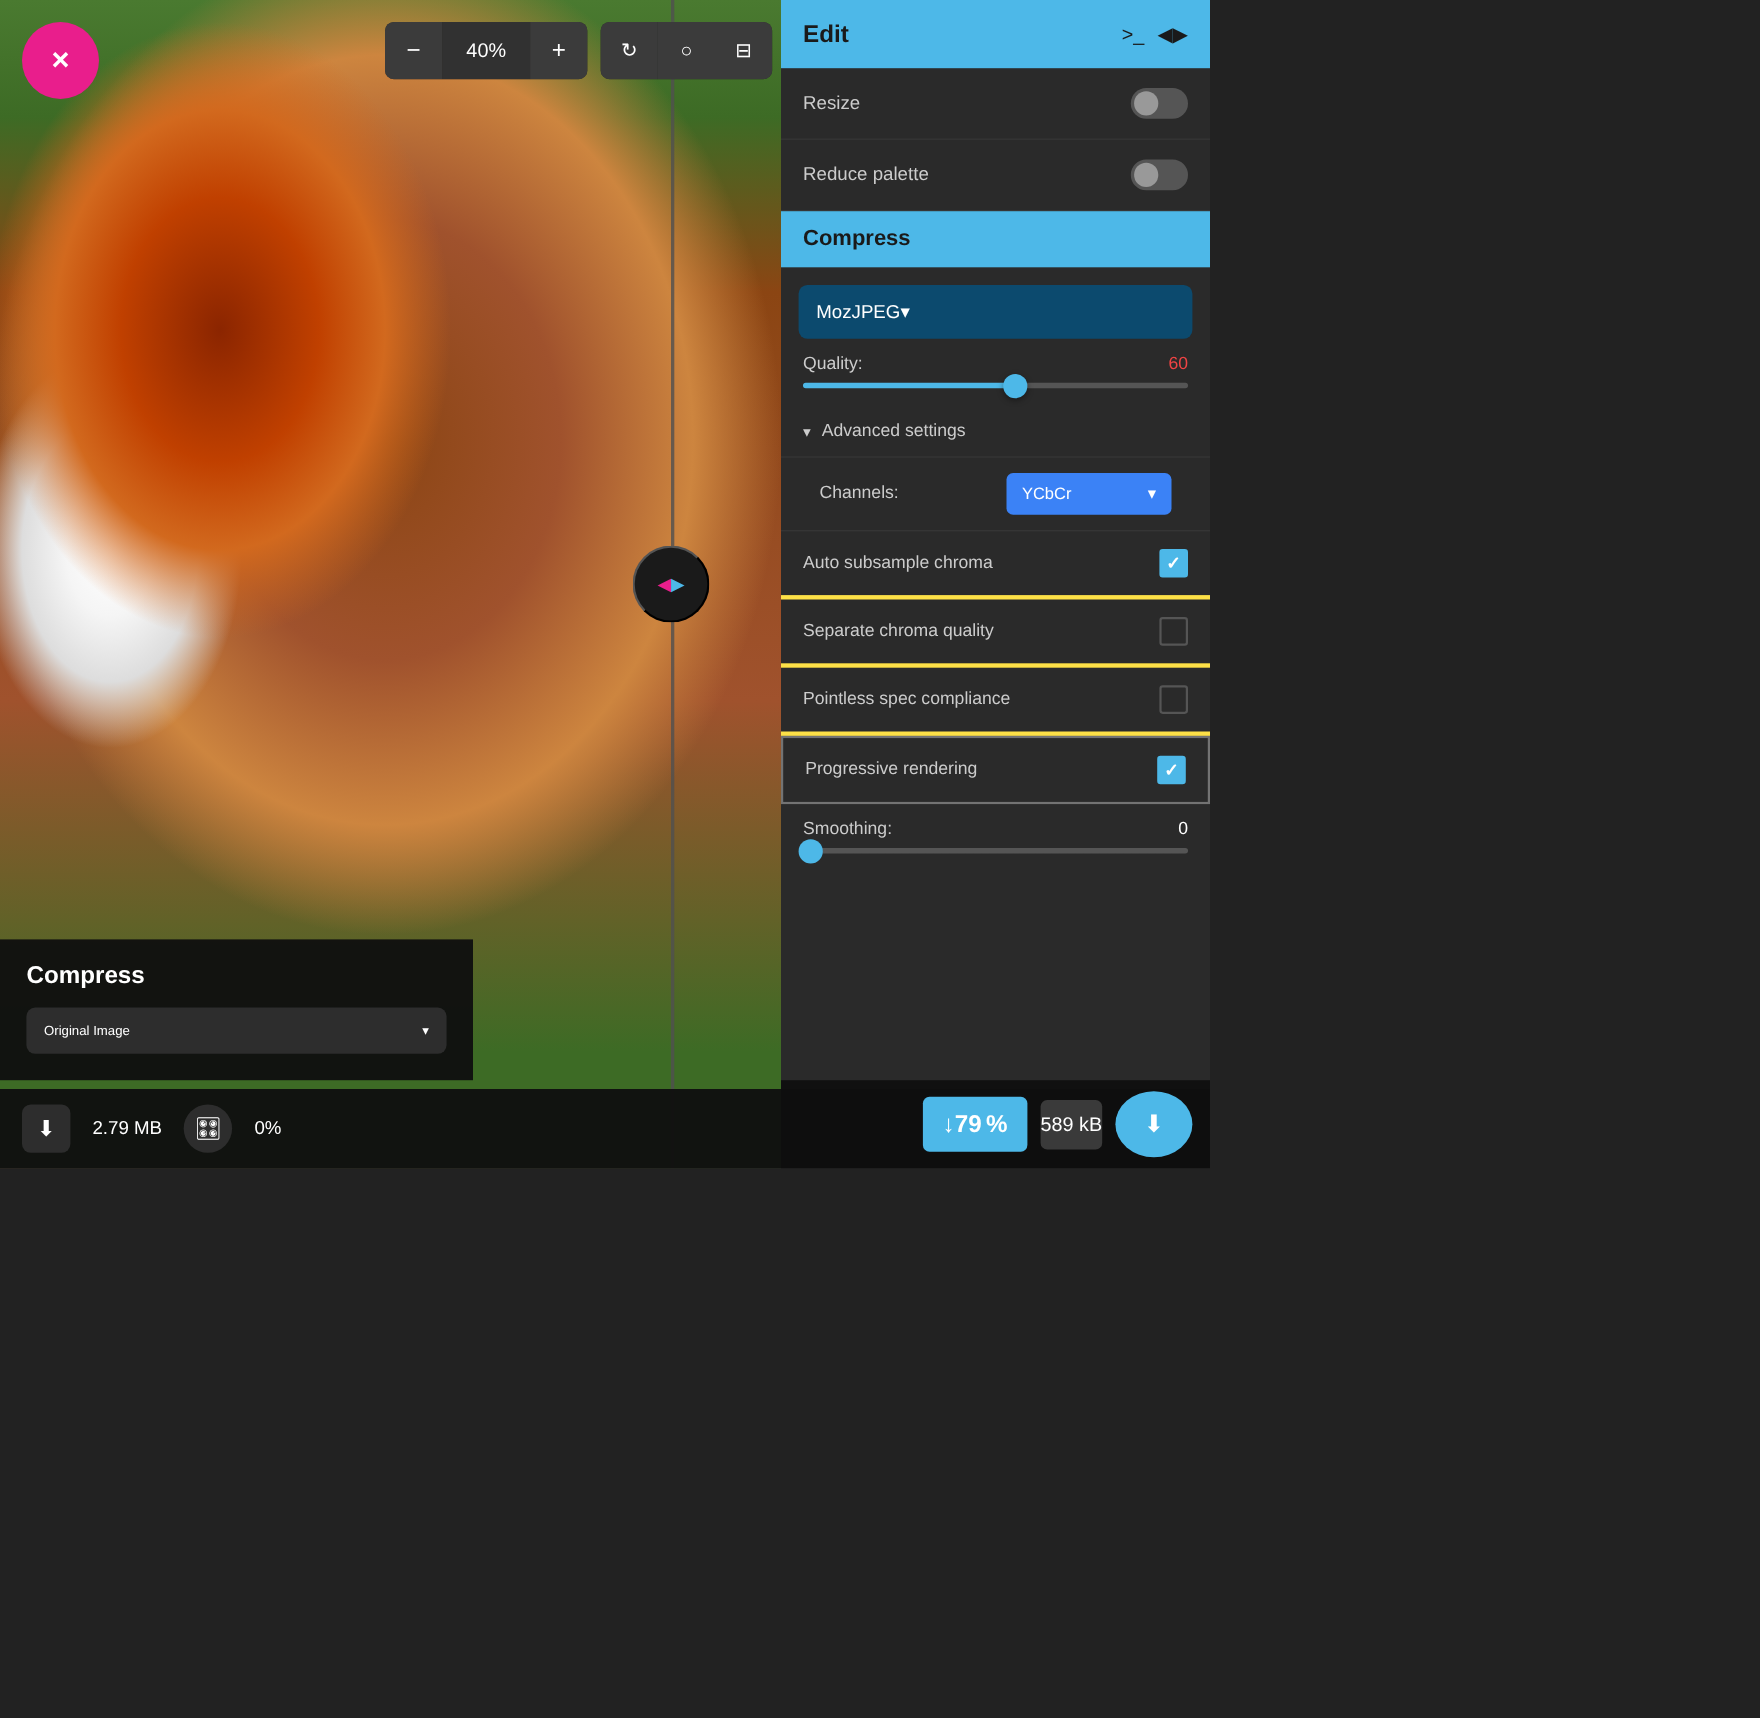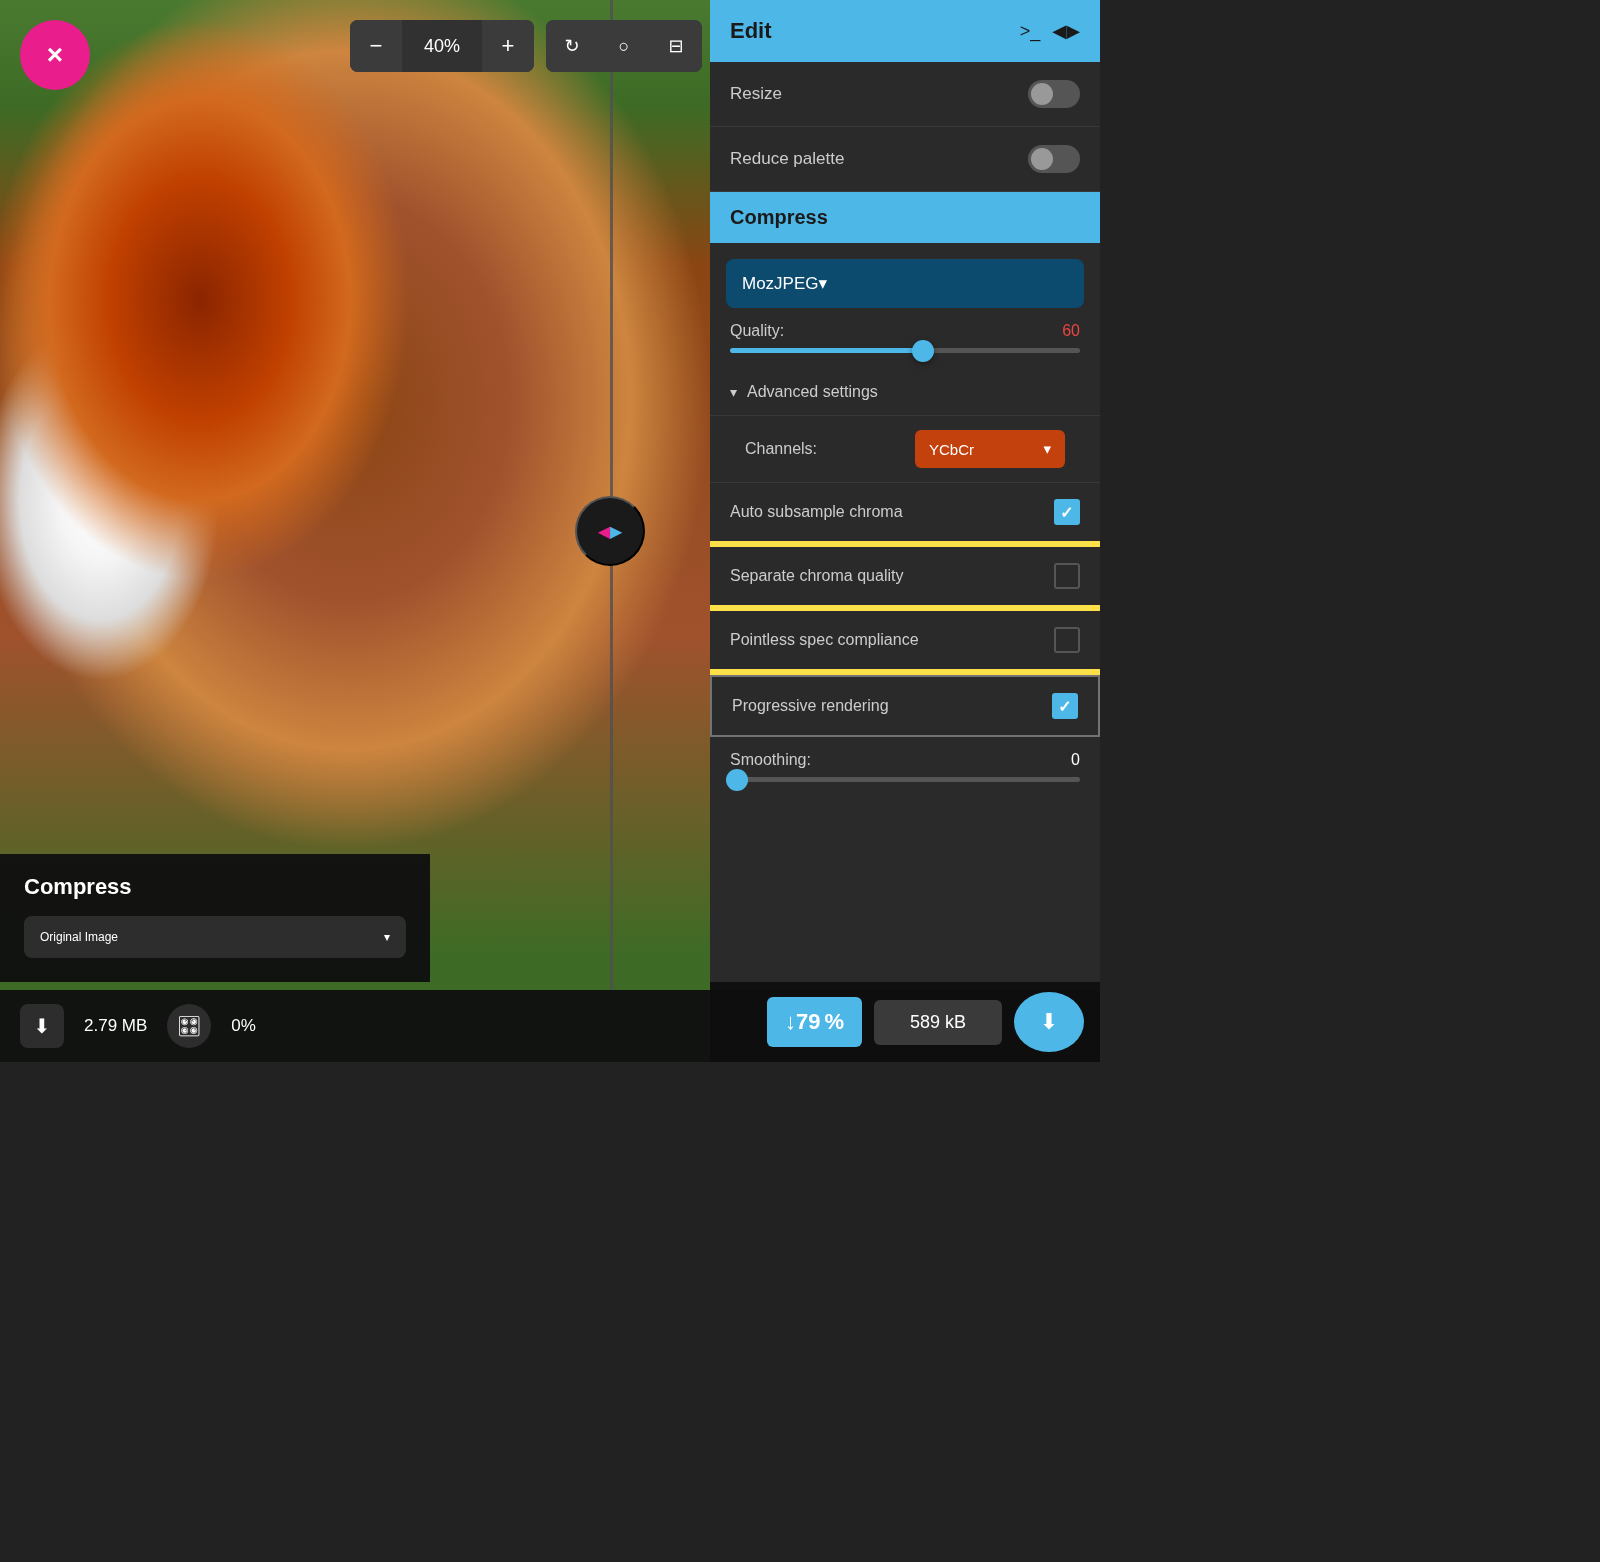--- a/index.html
+++ b/index.html
@@ -362,40 +362,40 @@
       padding: 14px 35px;
       border-bottom: 1px solid #383838;
     }
 
     .channels-label {
       color: #ccc;
       font-size: 16px;
     }
 
     .channels-dropdown {
-      background: #c2410c;
+      background: #3b82f6;
       border-radius: 6px;
       padding: 10px 14px;
       display: flex;
       align-items: center;
       gap: 12px;
       color: white;
       font-size: 15px;
       cursor: pointer;
       min-width: 150px;
       justify-content: space-between;
     }
 
     
     .checkbox-row {
       display: flex;
       align-items: center;
       justify-content: space-between;
       padding: 16px 20px;
-      border-bottom: 6px solid #fde047;
+      border-bottom: 4px solid #fde047;
     }
 
     .checkbox-row.highlighted {
       border: 2px solid #737373;
       margin: 0 0;
     }
 
     .checkbox-label {
       color: #ccc;
       font-size: 16px;
@@ -502,21 +502,21 @@
       display: flex;
       align-items: center;
       gap: 4px;
     }
 
     .file-size-badge {
       background: #3a3a3a;
       color: white;
       font-size: 18px;
       font-weight: 500;
-      padding: 12px 36px;
+      padding: 12px 0;
       border-radius: 6px;
     }
 
     
     .bottom-compress-panel {
       position: absolute;
       bottom: 80px;
       left: 0;
       width: 430px;
       background: rgba(15,15,15,0.95);

